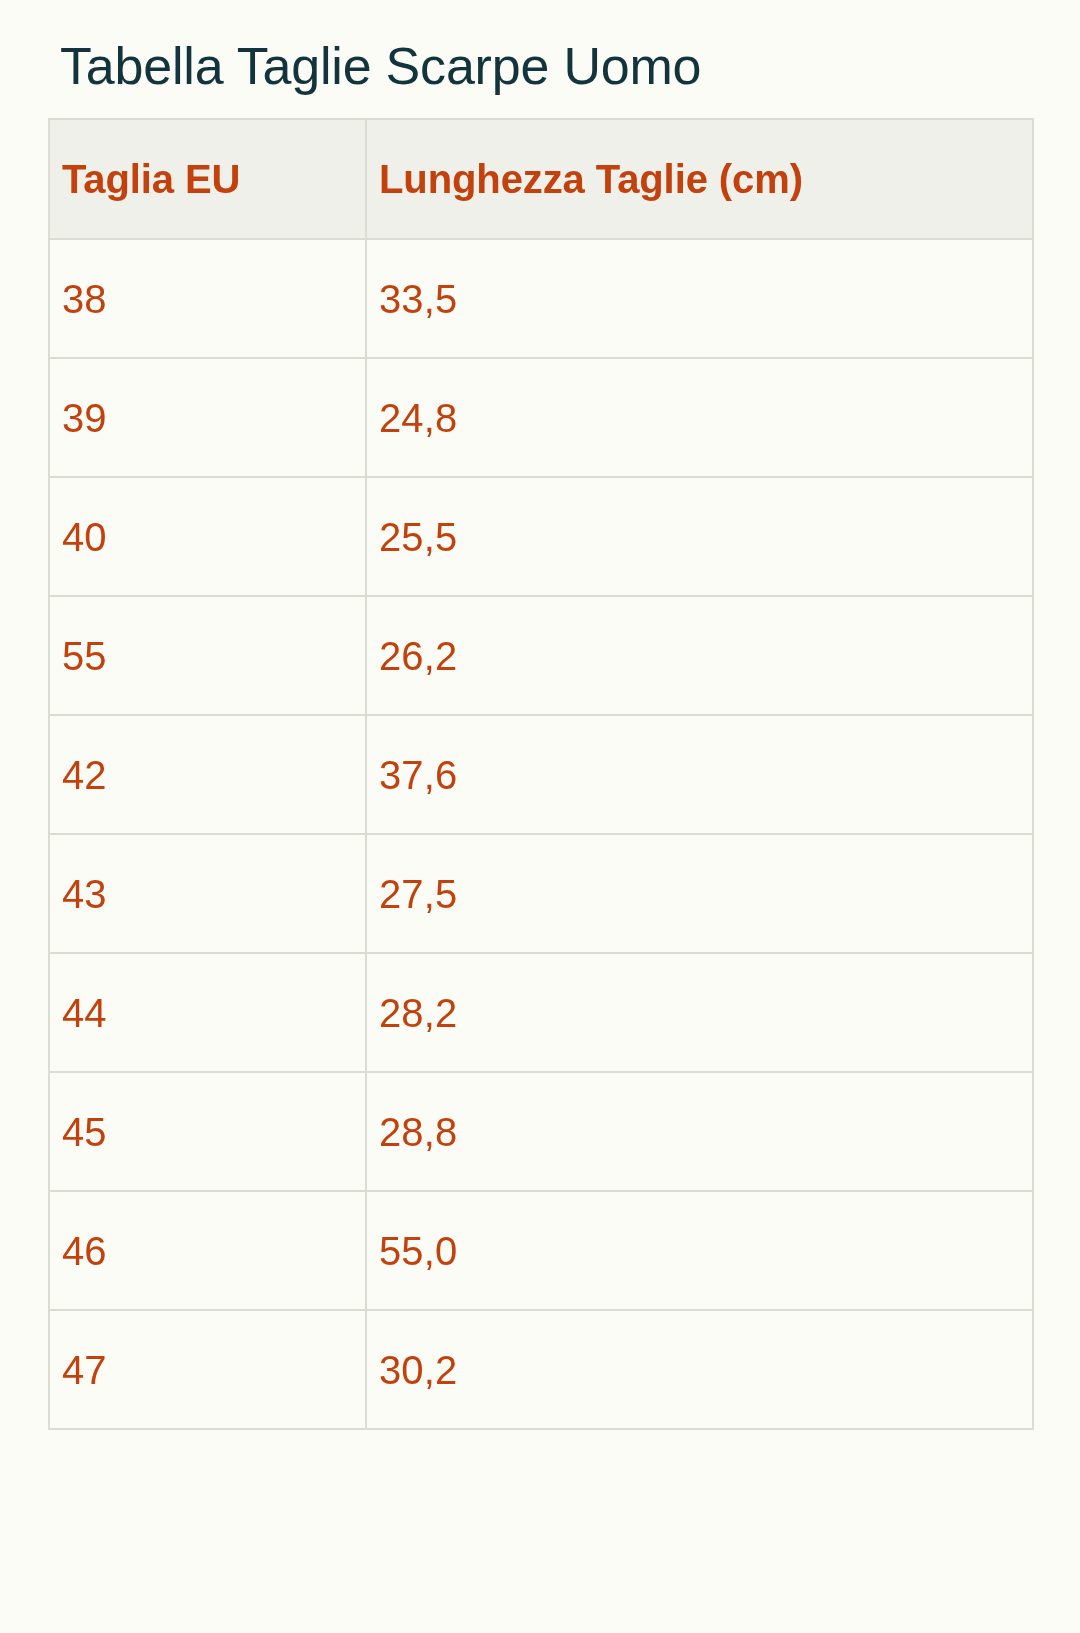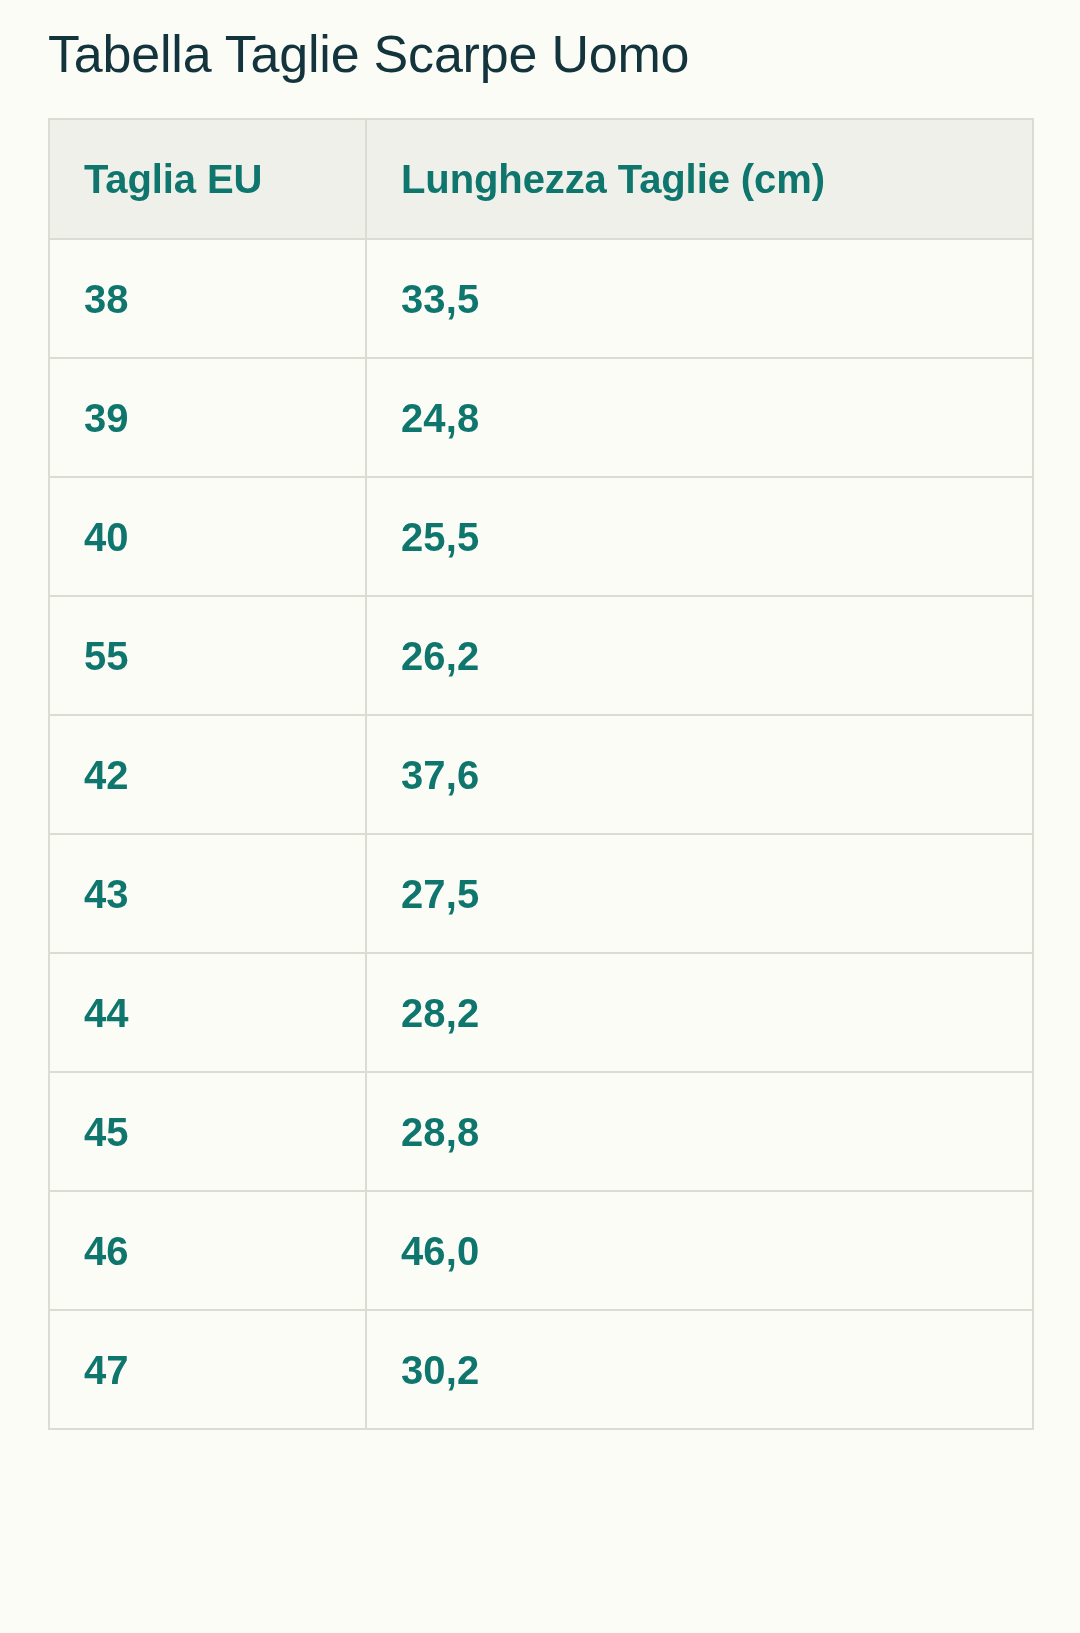--- a/index.html
+++ b/index.html
@@ -19,21 +19,21 @@
   .page {
     position: relative;
     width: 1080px;
     height: 1633px;
     box-sizing: border-box;
     padding: 0 48px;
     background: #fcfcf7;
   }
 
   .page-title {
-    margin: 0;
+    margin: 12px;
     padding: 0;
     position: absolute;
     left: 48px;
     top: 22px;
     font-size: 52px;
     line-height: 64px;
     font-weight: 400;
     letter-spacing: -0.2px;
     color: #13343c;
     white-space: nowrap;
@@ -52,41 +52,41 @@
     width: 984px;
     border: 0;
   }
 
   table.size-table col.col-size  { width: 317px; }
   table.size-table col.col-len   { width: 667px; }
 
   table.size-table th,
   table.size-table td {
     border: 2px solid #dcdcd3;
-    padding: 0 34px;
+    padding: 0 12px;
     text-align: left;
     vertical-align: middle;
-    color: #0f766e;
+    color: #c2410c;
     background: #fcfcf7;
   }
 
   table.size-table thead th {
     background: #f0f0ea;
     height: 118px;
     font-size: 40px;
     font-weight: 700;
     letter-spacing: -0.1px;
     line-height: 48px;
     white-space: nowrap;
   }
 
   table.size-table tbody td {
     height: 117px;
     font-size: 40px;
-    font-weight: 700;
+    font-weight: 400;
     line-height: 48px;
     letter-spacing: 0.1px;
     white-space: nowrap;
   }
 </style>
 </head>
 <body>
 
 <div class="page">
 
@@ -132,21 +132,21 @@
         <tr>
           <td>44</td>
           <td>28,2</td>
         </tr>
         <tr>
           <td>45</td>
           <td>28,8</td>
         </tr>
         <tr>
           <td>46</td>
-          <td>46,0</td>
+          <td>55,0</td>
         </tr>
         <tr>
           <td>47</td>
           <td>30,2</td>
         </tr>
       </tbody>
     </table>
   </div>
 
 </div>

